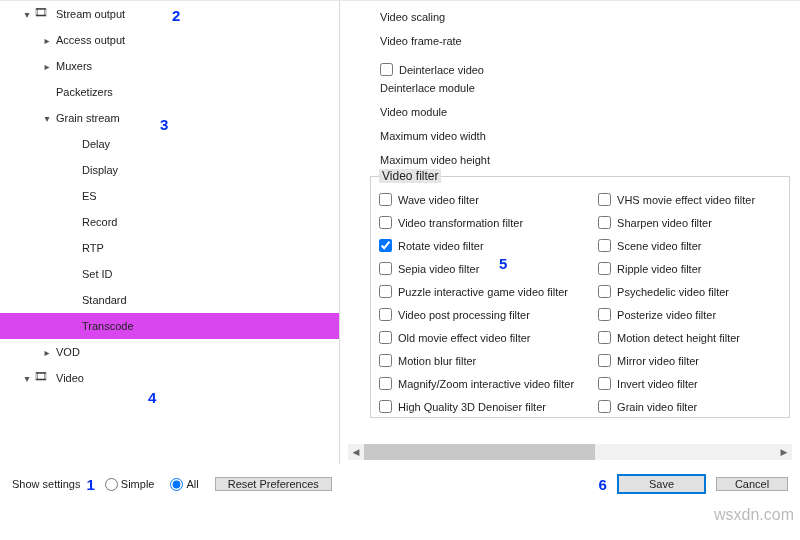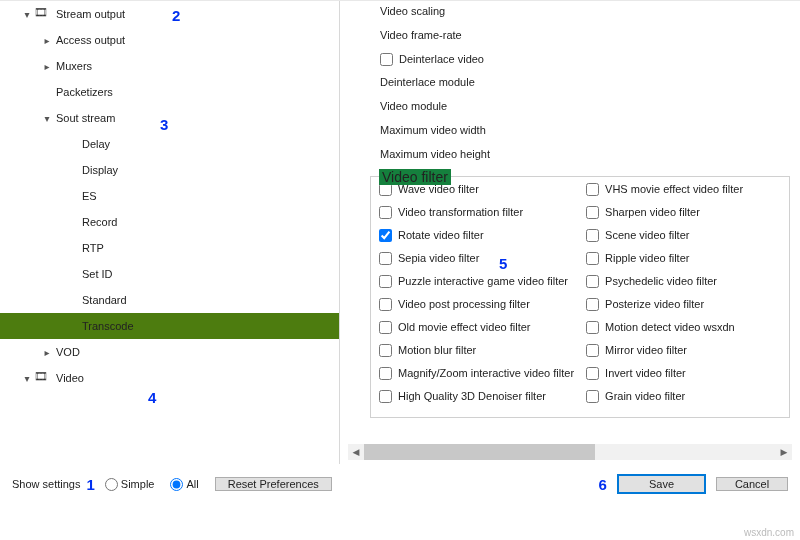--- a/index.html
+++ b/index.html
@@ -1,44 +1,44 @@
 <!DOCTYPE html>
 <html><head>
 <meta charset="utf-8">
 <style>
 *{box-sizing:border-box;margin:0;padding:0;font-family:"Segoe UI",Tahoma,sans-serif;font-size:11px;color:#222}
 body{background:#fff;width:800px;height:540px;overflow:hidden;position:relative}
 .main{display:flex;height:464px;border-top:1px solid #e8e8e8}
 .left{width:340px;border-right:1px solid #d8d8d8;position:relative;overflow-y:auto}
 .right{flex:1;position:relative;overflow:hidden}
 .tree-item{display:flex;align-items:center;height:26px;cursor:pointer;white-space:nowrap}
-.tree-item.sel{background:#4d7c0f}
+.tree-item.sel{background:#d946ef}
 .chev{width:14px;display:inline-block;text-align:center;color:#555;font-size:10px}
 .tree-icon{width:16px;height:16px;display:inline-block;margin-right:4px}
 .tree-lbl{padding-left:2px}
 .il-20{padding-left:20px}.il-40{padding-left:40px}.il-80{padding-left:80px}
 .annot{position:absolute;color:#0030f0;font-weight:700;font-size:15px;pointer-events:none}
 .rows{padding:4px 0 0 40px}
-.row{height:24px;display:flex;}
+.row{height:24px;display:flex;align-items:center}
 .fieldset{border:1px solid #d0d0d0;margin:4px 10px 0 30px;padding:6px 8px 4px;position:relative}
-.legend{position:absolute;top:-8px;left:8px;background:#15803d;padding:0 3px;font-size:14px}
-.cols{display:flex;gap:12px}
+.legend{position:absolute;top:-8px;left:8px;background:#e5e5e5;padding:0 3px;font-size:12px}
+.cols{display:flex;gap:24px}
 .col{flex:1}
-.chk{display:flex;align-items:flex-start;height:23px;gap:6px;white-space:nowrap;overflow:hidden}
+.chk{display:flex;align-items:flex-end;height:23px;gap:6px;white-space:nowrap;overflow:hidden}
 .chk input{width:13px;height:13px;flex-shrink:0}
 .hscroll{position:absolute;left:8px;right:8px;bottom:4px;height:16px;background:#f1f1f1;display:flex;align-items:center}
 .hscroll .ar{width:16px;height:16px;display:flex;align-items:center;justify-content:center;color:#666;font-size:9px;cursor:pointer}
 .hscroll .track{flex:1;height:16px;position:relative}
 .hscroll .thumb{position:absolute;left:0;width:56%;height:100%;background:#c8c8c8}
 .footer{height:40px;display:flex;align-items:center;padding:0 12px;gap:10px}
 .radio{display:flex;align-items:center;gap:3px;margin-right:6px}
 .btn{border:1px solid #adadad;background:#e1e1e1;padding:0 12px;cursor:pointer;min-width:72px;text-align:center}
 .btn.primary{border:2px solid #0078d7;padding:2px 30px}
 .spacer{flex:1}
-.water{position:absolute;right:6px;bottom:2px;font-size:10px;color:#bbb;pointer-events:none}
+.water{position:absolute;right:6px;bottom:16px;font-size:16px;color:#bbb;pointer-events:none}
 .film-icon::before{content:"\1F39E";font-size:11px}
 </style>
 </head>
 <body>
 
 <div class="main">
   <div class="left">
     <div class="tree-item il-20">
         <span class="chev">▾</span>
         <span class="tree-icon film-icon"></span>
@@ -51,21 +51,21 @@
     <div class="tree-item il-40">
         <span class="chev">▸</span>
         <span class="tree-lbl">Muxers</span>
       </div>
     <div class="tree-item il-40">
         <span class="chev"></span>
         <span class="tree-lbl">Packetizers</span>
       </div>
     <div class="tree-item il-40">
         <span class="chev">▾</span>
-        <span class="tree-lbl">Sout stream</span>
+        <span class="tree-lbl">Grain stream</span>
       </div>
     <div class="tree-item il-80">
         <span class="tree-lbl">Delay</span>
       </div>
     <div class="tree-item il-80">
         <span class="tree-lbl">Display</span>
       </div>
     <div class="tree-item il-80">
         <span class="tree-lbl">ES</span>
       </div>
@@ -189,21 +189,21 @@
             <label class="chk">
               <input type="checkbox" style="">
               <span>Psychedelic video filter</span>
             </label>
             <label class="chk">
               <input type="checkbox" style="">
               <span>Posterize video filter</span>
             </label>
             <label class="chk">
               <input type="checkbox" style="">
-              <span>Motion detect video wsxdn</span>
+              <span>Motion detect height filter</span>
             </label>
             <label class="chk">
               <input type="checkbox" style="">
               <span>Mirror video filter</span>
             </label>
             <label class="chk">
               <input type="checkbox" style="">
               <span>Invert video filter</span>
             </label>
             <label class="chk">

